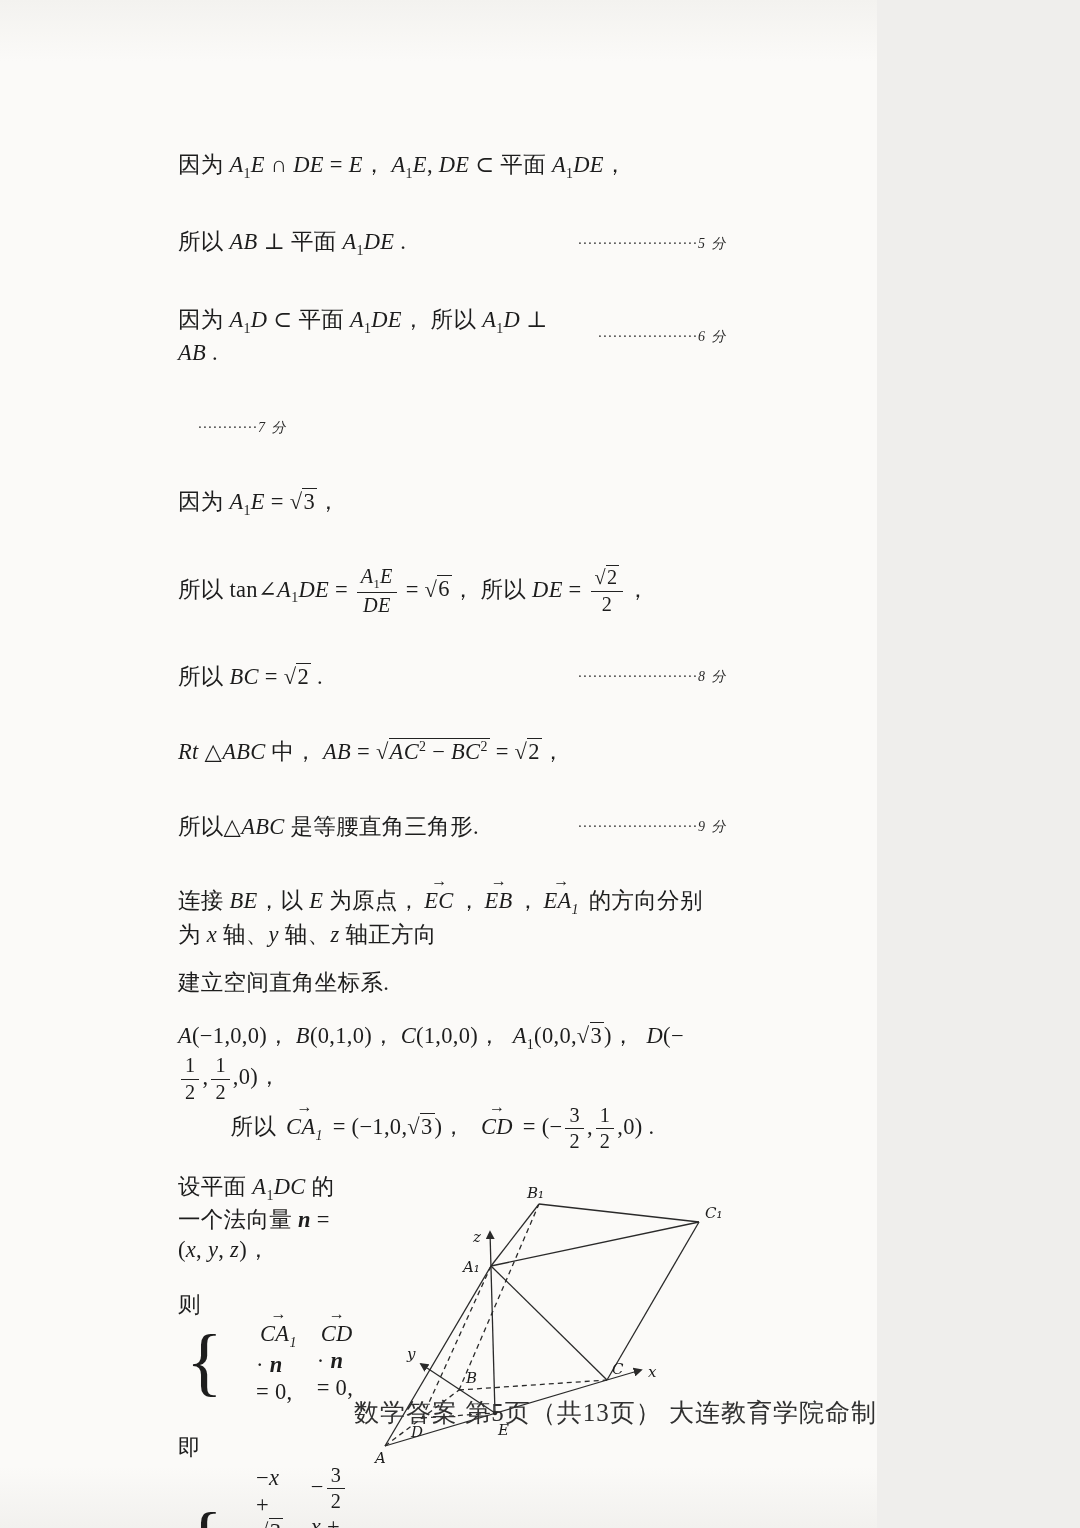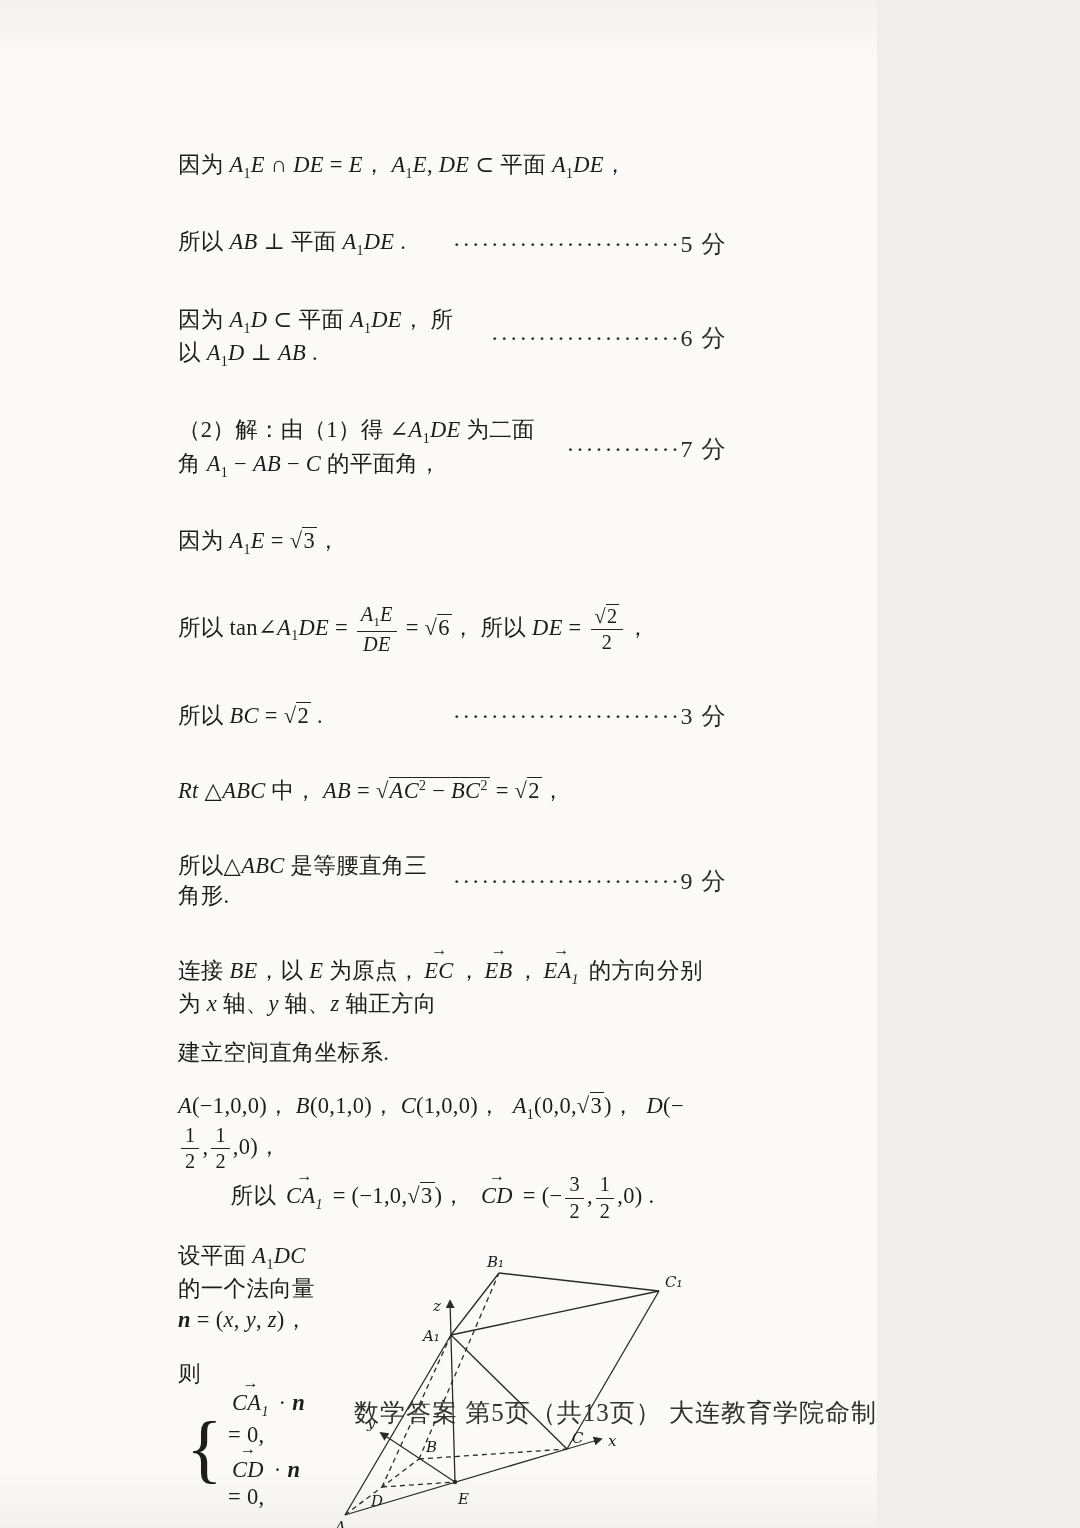--- a/index.html
+++ b/index.html
@@ -18,39 +18,39 @@
   .content { padding:150px 150px 0 178px; font-size:22.5px; }
   .row {
     display:flex; justify-content:space-between; align-items:center;
     margin-bottom:44px; min-height:31px;
   }
   .row.tall { min-height:48px; }
   .mb-18 { margin-bottom:18px;justify-content:center; } .mb-22 { margin-bottom:22px; }
   .mb-14 { margin-bottom:0; } .mb-24 { margin-bottom:24px;justify-content:flex-end; }
   .mb-28 { margin-bottom:28px; } .mb-0 { margin-bottom:0; }
   .expr { letter-spacing:0.3px; line-height:1.35; }
-  .leader { white-space:nowrap; letter-spacing:1.5px; font-size:24px; color:#2a2a2a; padding-left:20px; }
+  .leader { white-space:nowrap; letter-spacing:1.5px; font-size:14px; color:#2a2a2a; padding-left:20px;font-style:italic; }
   i { font-style:italic; }
   sub, sup { font-size:0.62em; }
   .sqrt { white-space:nowrap; }
   .sqrt .ol { border-top:1.5px solid #222; padding:0 2px 0 1px; }
   .frac {
     display:inline-flex; flex-direction:column; text-align:center;
     vertical-align:middle; margin:0 3px; font-size:0.9em; line-height:1.15;
   }
   .frac .num { border-bottom:1.4px solid #222; padding:0 4px 1px; }
   .frac .den { padding-top:1px; }
   .vec { font-style:italic; position:relative; display:inline-block; margin:0 4px; }
   .vec::after {
     content:"→"; position:absolute; top:-0.95em; left:50%;
     transform:translateX(-50%); font-size:0.72em; font-style:normal; letter-spacing:0;
   }
   .cases { display:inline-flex; align-items:center; margin-left:8px; vertical-align:middle; }
   .brace { font-size:3.4em; font-weight:300; line-height:0.9; margin-right:5px; }
-  .case-col { display:inline-flex; flex-direction:column; gap:8px; text-align:left; }
+  .case-col { display:inline-flex; flex-direction:row; gap:16px; text-align:left;margin-left:28px; }
   .case-line { line-height:1.2; }
   .bottom { display:flex; align-items:flex-start; }
   .bottom-left { flex:1 1 auto; padding-right:10px; }
   .figure-wrap { flex:0 0 auto; width:400px; margin-top:12px; }
   .fig-lines { stroke:#2a2a2a; stroke-width:1.3; fill:none; }
   .fig-labels text { font-size:15px; font-style:italic; fill:#1c1c1c; font-family:"DejaVu Serif",serif; }
   .footer {
     position:absolute; left:0; top:1396px; width:100%;
     text-align:right; font-size:25px; color:#303030; letter-spacing:1px;
   }
@@ -67,40 +67,39 @@
     </div>
     <div class="row">
       <span class="expr">所以 <i>AB</i> ⊥ 平面 <i>A</i><sub>1</sub><i>DE</i> .</span>
       <span class="leader">························5 分</span>
     </div>
     <div class="row">
       <span class="expr">因为 <i>A</i><sub>1</sub><i>D</i> ⊂ 平面 <i>A</i><sub>1</sub><i>DE</i>， 所以 <i>A</i><sub>1</sub><i>D</i> ⊥ <i>AB</i> .</span>
       <span class="leader">····················6 分</span>
     </div>
     <div class="row">
-      <span class="expr">（2）解：由（1）得 ∠<i>A</i><sub>1</sub><i>DE</i> 为二面角 <i>A</i><sub>1</sub> − <i>AB</i> − <i>C</i> 的平面角，</span>
       <span class="leader">············7 分</span>
     </div>
     <div class="row">
       <span class="expr">因为 <i>A</i><sub>1</sub><i>E</i> = <span class="sqrt">√<span class="ol">3</span></span>，</span>
       <span class="leader"></span>
     </div>
     <div class="row tall">
       <span class="expr">所以 tan∠<i>A</i><sub>1</sub><i>DE</i> = <span class="frac">
             <span class="num"><i>A</i><sub>1</sub><i>E</i></span>
             <span class="den"><i>DE</i></span>
           </span> = <span class="sqrt">√<span class="ol">6</span></span>， 所以 <i>DE</i> = <span class="frac">
             <span class="num"><span class="sqrt">√<span class="ol">2</span></span></span>
             <span class="den">2</span>
           </span>，</span>
       <span class="leader"></span>
     </div>
     <div class="row">
       <span class="expr">所以 <i>BC</i> = <span class="sqrt">√<span class="ol">2</span></span> .</span>
-      <span class="leader">························3 分</span>
+      <span class="leader">························8 分</span>
     </div>
     <div class="row">
       <span class="expr"><i>Rt</i> △<i>ABC</i> 中， <i>AB</i> = <span class="sqrt">√<span class="ol"><i>AC</i><sup>2</sup> − <i>BC</i><sup>2</sup></span></span> = <span class="sqrt">√<span class="ol">2</span></span>，</span>
       <span class="leader"></span>
     </div>
     <div class="row">
       <span class="expr">所以△<i>ABC</i> 是等腰直角三角形.</span>
       <span class="leader">························9 分</span>
     </div>
     <div class="row mb-18">

